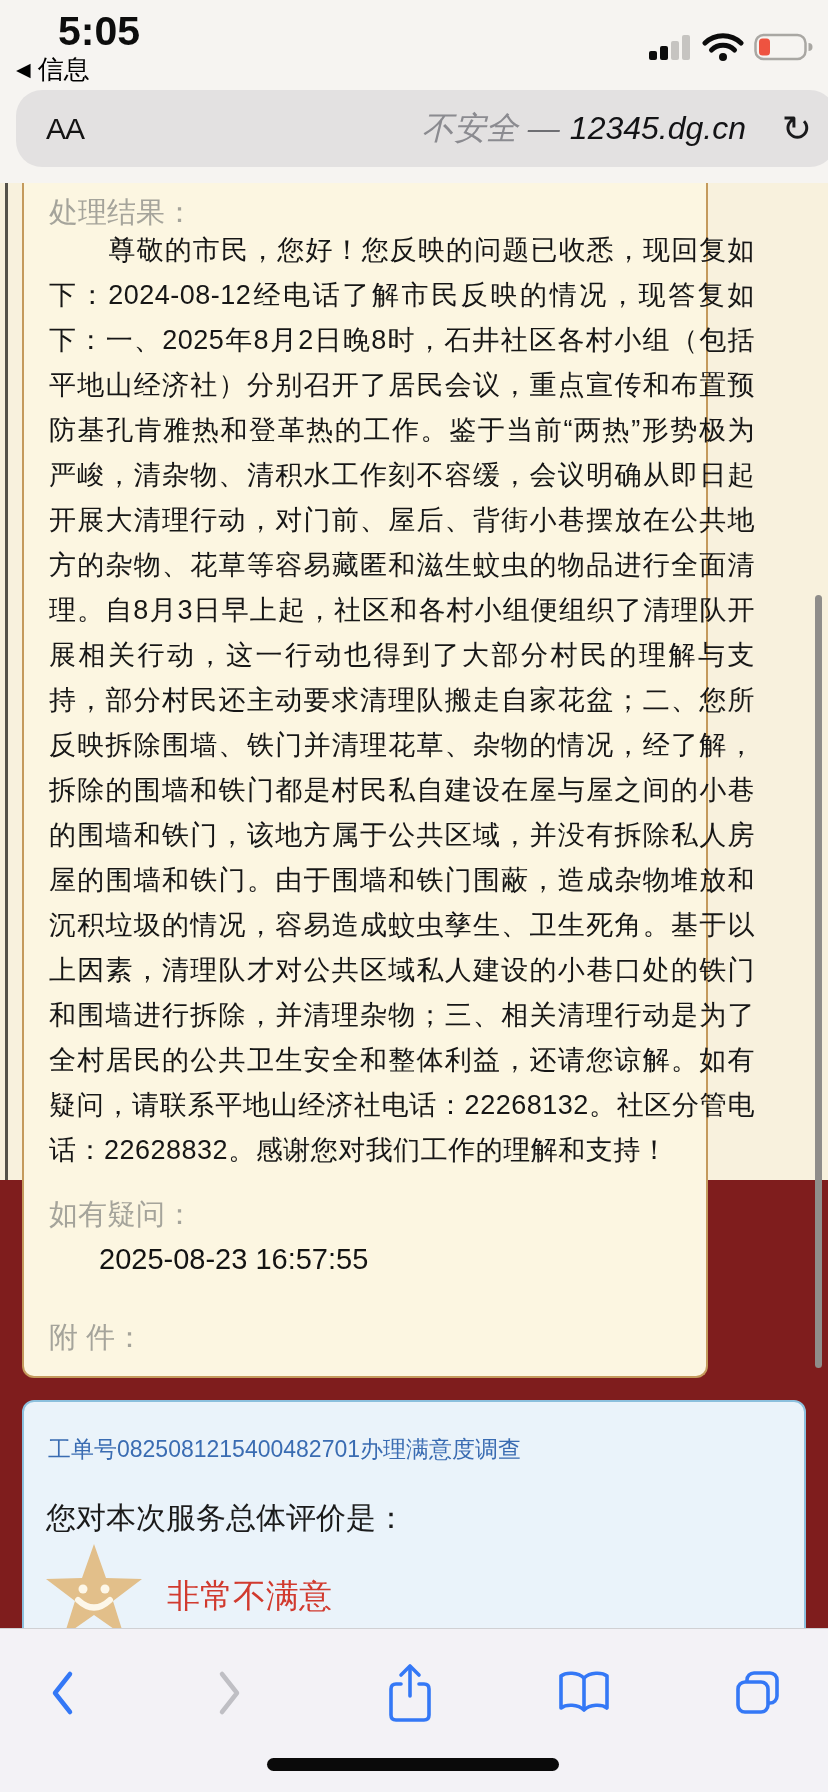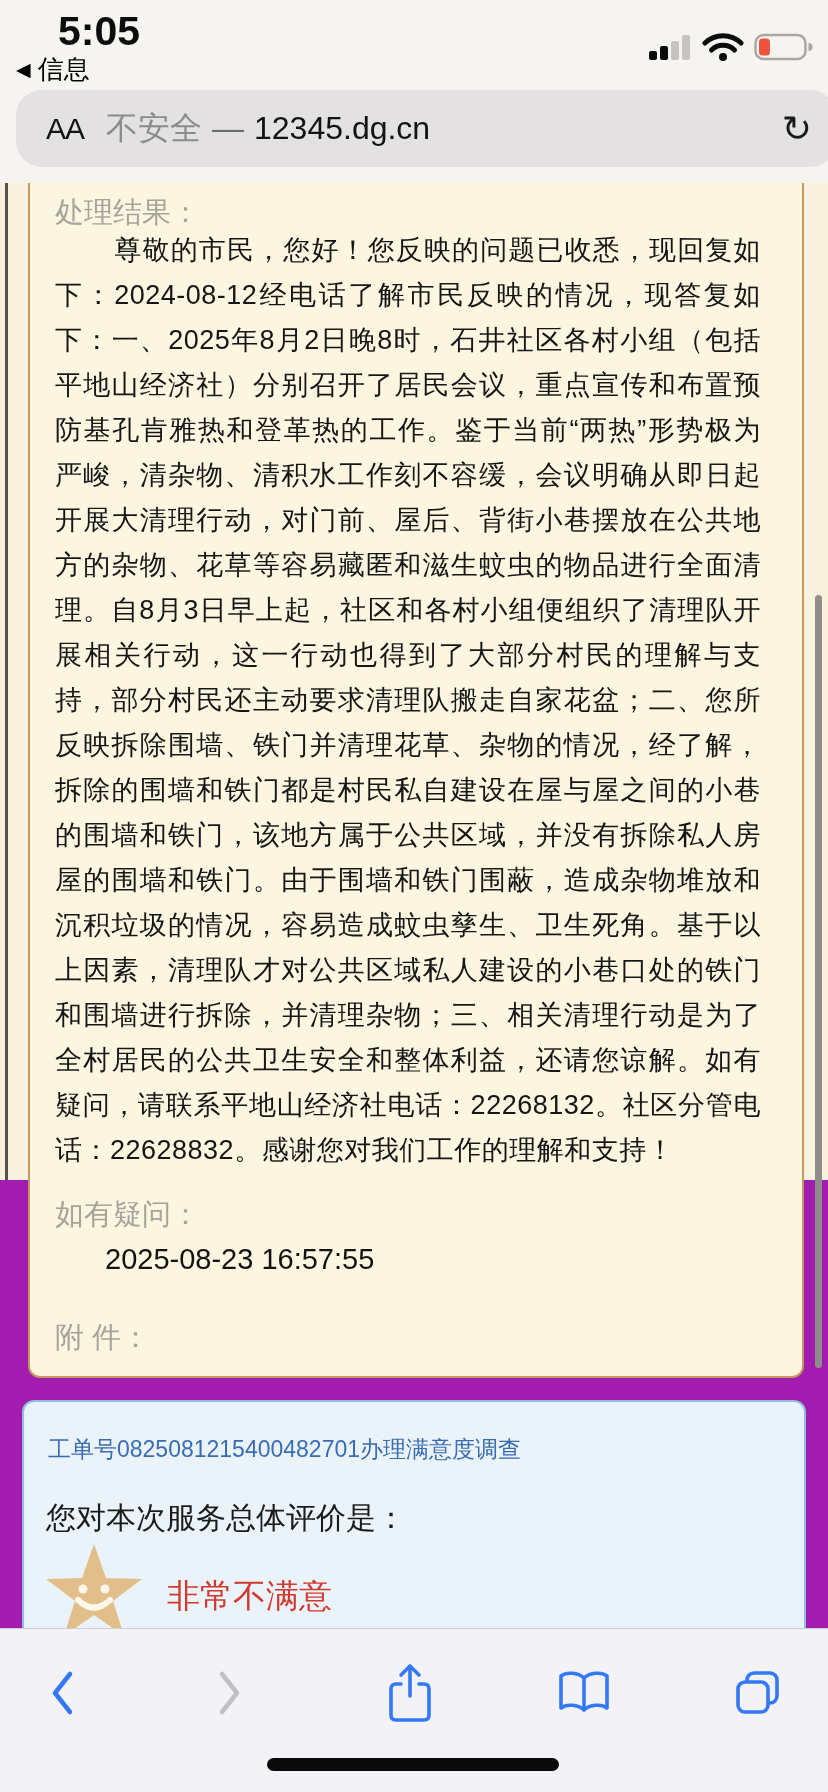--- a/index.html
+++ b/index.html
@@ -1,41 +1,41 @@
 <!DOCTYPE html>
 <html><head>
 <meta charset="utf-8">
 <style>
   html,body{margin:0;padding:0;background:#ffffff;}
   #screen{
     position:relative;width:828px;height:1792px;overflow:hidden;
-    background:#a21caf;
+    background:#7f1d1d;
     font-family:"Liberation Sans",sans-serif;
     -webkit-font-smoothing:antialiased;
   }
   
   .header{position:absolute;left:0;top:0;width:828px;height:183px;background:#f6f4f1;}
   .status-time{position:absolute;left:58px;top:8px;font-size:41px;font-weight:600;color:#0d0d0d;}
   .back-app{position:absolute;left:16px;top:52px;display:flex;align-items:center;gap:7px;color:#000;cursor:pointer;}
   .back-app .tri{font-size:19px;line-height:1;}
   .back-app .lbl{font-size:26px;font-weight:500;}
   .status-icons{position:absolute;right:14px;top:32px;display:flex;align-items:center;gap:10px;}
   .addr-pill{position:absolute;left:16px;top:90px;width:796px;height:77px;border-radius:26px;background:#e3e1e1;padding-left:24px;}
   .aa-btn{position:absolute;left:30px;top:0;height:77px;display:flex;align-items:center;font-size:30px;color:#141414;letter-spacing:-1px;cursor:pointer;}
-  .addr-center{position:absolute;left:90px;right:90px;top:0;height:77px;display:flex;align-items:center;justify-content:flex-start;font-size:32px;white-space:nowrap;}
+  .addr-center{position:absolute;left:90px;right:90px;top:0;height:77px;display:flex;align-items:center;justify-content:flex-end;font-size:32px;white-space:nowrap;font-style:italic;}
   .addr-center .sec{color:#8b8b90;margin-right:10px;}
   .addr-center .sep{color:#6e6e72;margin-right:10px;}
   .addr-center .dom{color:#131315;}
   .reload-btn{position:absolute;right:24px;top:0;height:77px;display:flex;align-items:center;font-size:36px;color:#1a1a1c;cursor:pointer;}
   
   .cream-area{position:absolute;left:0;top:183px;width:828px;height:997px;background:#f8f1dd;}
   .left-rule{position:absolute;left:5px;top:183px;width:3px;height:997px;background:#55524a;}
   
   .result-panel{
-    position:absolute;left:28px;top:183px;width:776px;height:1195px;
+    position:absolute;left:22px;top:183px;width:686px;height:1195px;
     background:#fcf6e1;border-left:2px solid #c49a5c;border-right:2px solid #c49a5c;
     border-bottom:2px solid #c49a5c;border-radius:0 0 12px 12px;box-sizing:border-box;
   }
   .sec-label{position:absolute;left:25px;font-size:29px;color:#a5a49b;}
   .result-body{
     position:absolute;left:25px;top:45px;width:706px;
     font-size:27px;line-height:45px;color:#161616;text-indent:2.2em;
     text-align:justify;letter-spacing:0.5px;
   }
   .reply-time-value{position:absolute;left:75px;top:1060px;font-size:29px;color:#131313;}

